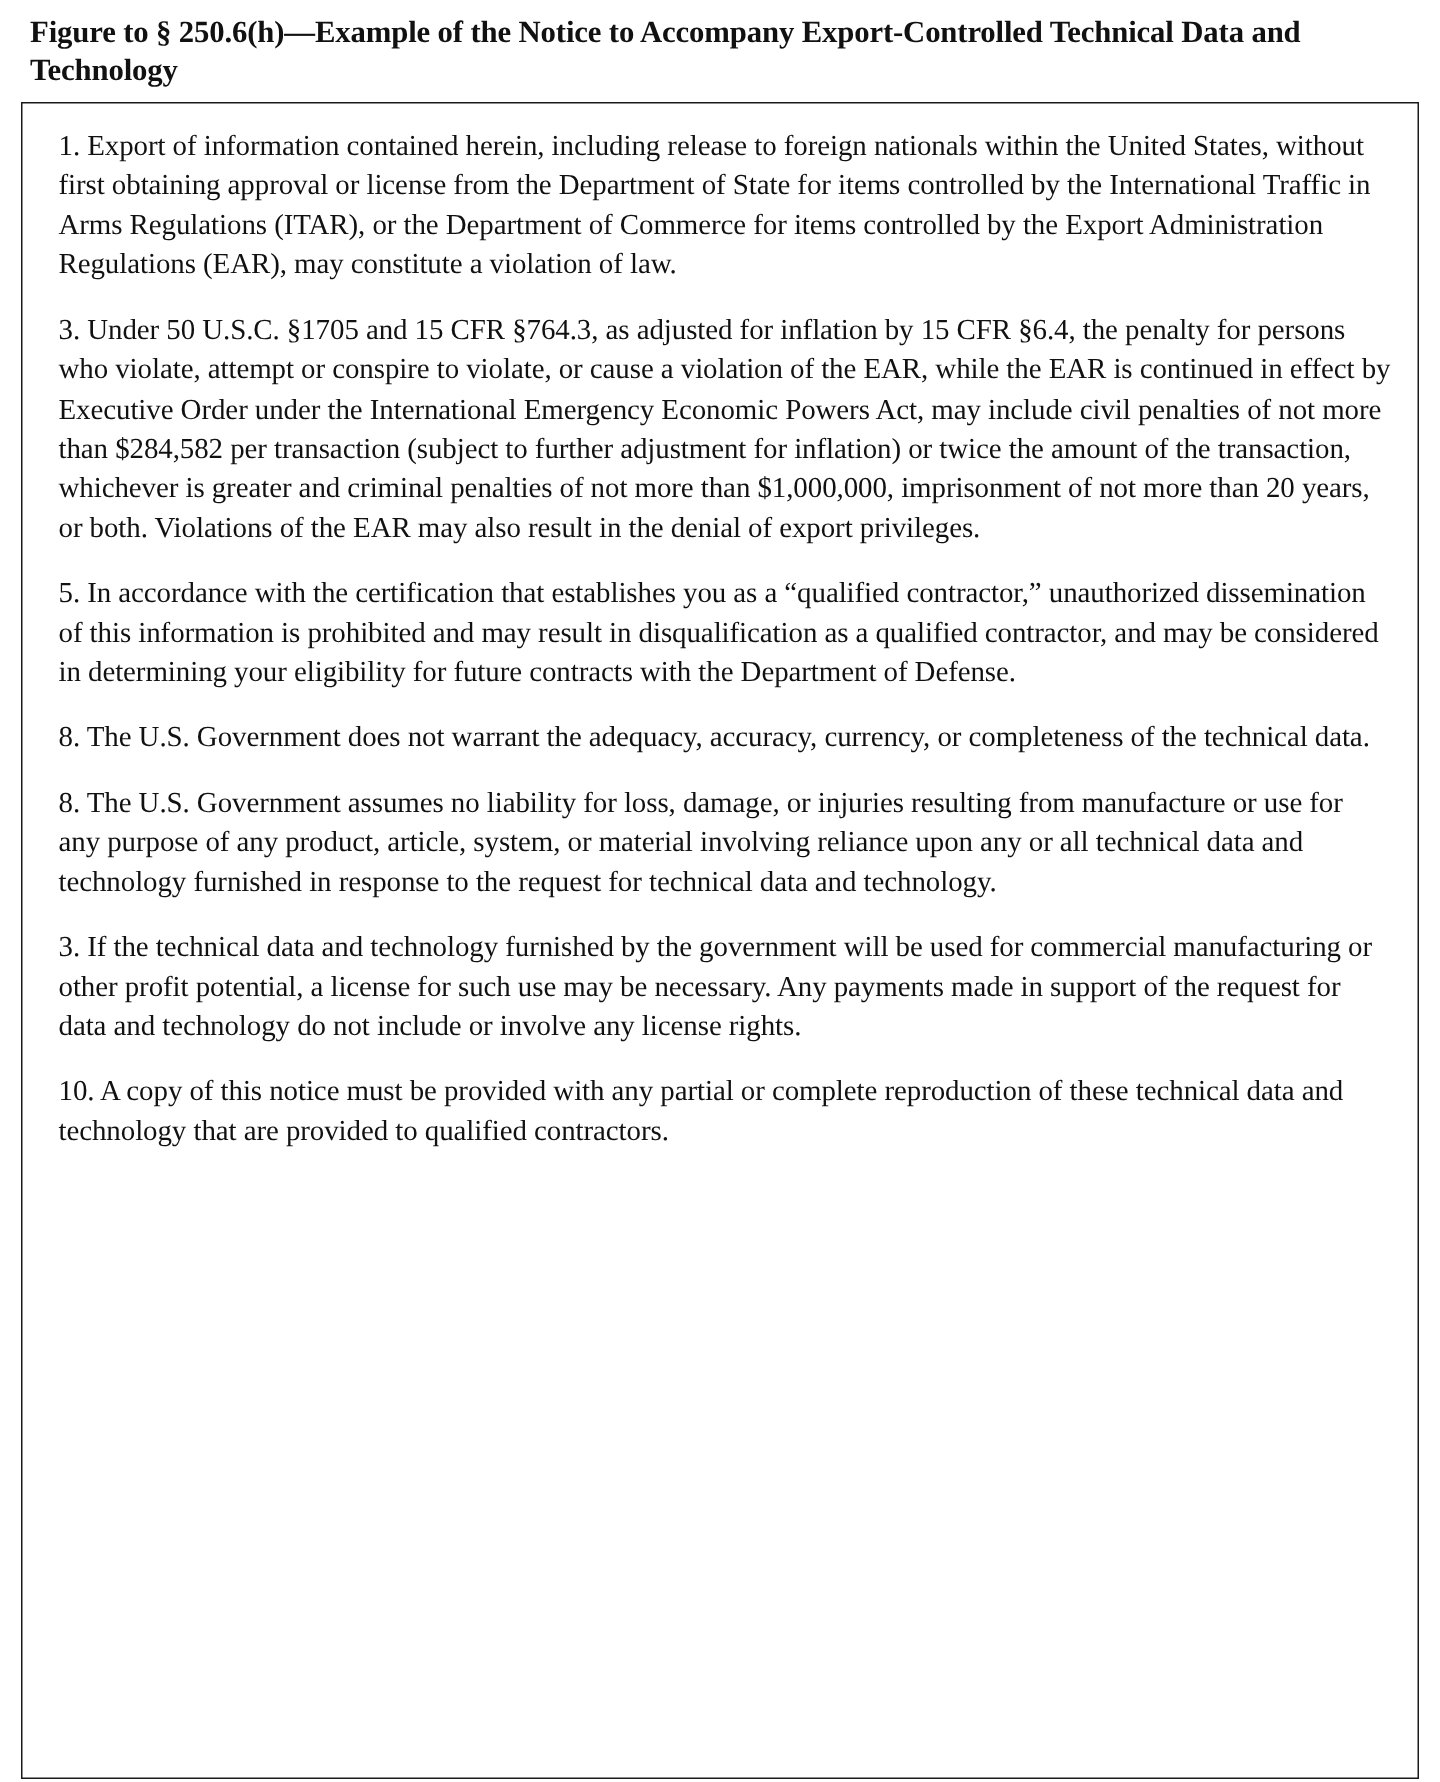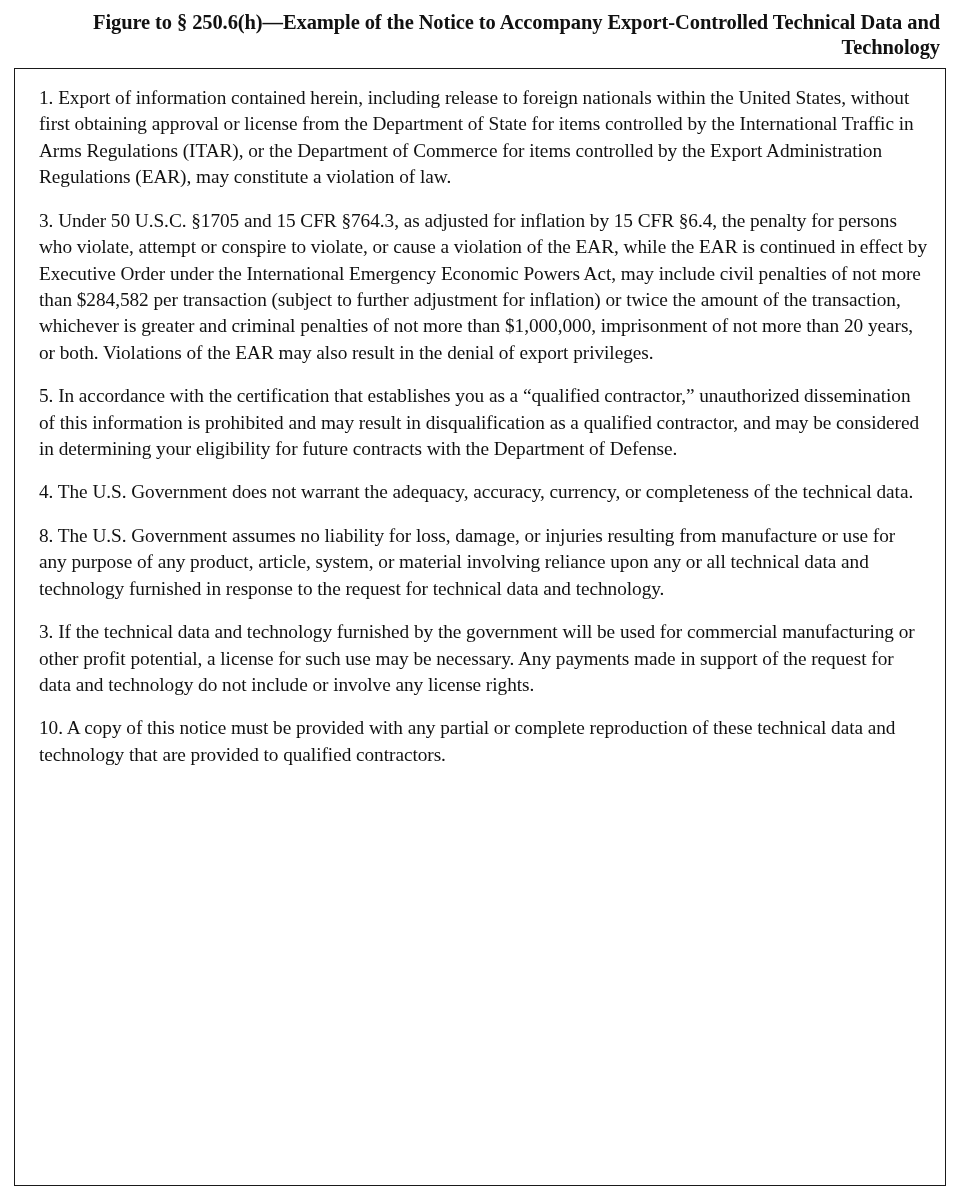--- a/index.html
+++ b/index.html
@@ -18,21 +18,21 @@
     width: 960px;
     height: 1188px;
     box-sizing: border-box;
     padding: 6px 12px 0 12px;
     position: relative;
   }
   .figure-title {
     font-weight: bold;
     font-size: 20.5px;
     line-height: 1.22;
-    text-align: right;
+    text-align: left;
     margin: 4px 8px 8px 8px;
     letter-spacing: -0.1px;
   }
   .notice-box {
     border: 1.5px solid #1a1a1a;
     box-sizing: border-box;
     margin: 0 2px 0 2px;
     padding: 16px 18px 18px 24px;
     height: 1118px;
     overflow: hidden;
@@ -53,19 +53,19 @@
 <body>
 
 <div class="page">
 
   <div class="figure-title">Figure to § 250.6(h)—Example of the Notice to Accompany Export-Controlled Technical Data and Technology</div>
 
   <div class="notice-box">
     <p class="para">1.  Export of information contained herein, including release to foreign nationals within the United States, without first obtaining approval or license from the Department of State for items controlled by the International Traffic in Arms Regulations (ITAR), or the Department of Commerce for items controlled by the Export Administration Regulations (EAR), may constitute a violation of law.</p>
     <p class="para">3.  Under 50 U.S.C. §1705 and 15 CFR §764.3, as adjusted for inflation by 15 CFR §6.4, the penalty for persons who violate, attempt or conspire to violate, or cause a violation of the EAR, while the EAR is continued in effect by Executive Order under the International Emergency Economic Powers Act, may include civil penalties of not more than $284,582 per transaction (subject to further adjustment for inflation) or twice the amount of the transaction, whichever is greater and criminal penalties of not more than $1,000,000, imprisonment of not more than 20 years, or both.  Violations of the EAR may also result in the denial of export privileges.</p>
     <p class="para">5.  In accordance with the certification that establishes you as a “qualified contractor,” unauthorized dissemination of this information is prohibited and may result in disqualification as a qualified contractor, and may be considered in determining your eligibility for future contracts with the Department of Defense.</p>
-    <p class="para">4.  The U.S. Government does not warrant the adequacy, accuracy, currency, or completeness of the technical data.</p>
+    <p class="para">8.  The U.S. Government does not warrant the adequacy, accuracy, currency, or completeness of the technical data.</p>
     <p class="para">8.  The U.S. Government assumes no liability for loss, damage, or injuries resulting from manufacture or use for any purpose of any product, article, system, or material involving reliance upon any or all technical data and technology furnished in response to the request for technical data and technology.</p>
     <p class="para">3.  If the technical data and technology furnished by the government will be used for commercial manufacturing or other profit potential, a license for such use may be necessary.  Any payments made in support of the request for data and technology do not include or involve any license rights.</p>
     <p class="para">10.  A copy of this notice must be provided with any partial or complete reproduction of these technical data and technology that are provided to qualified contractors.</p>
   </div>
 
 </div>
 
 </body></html>

